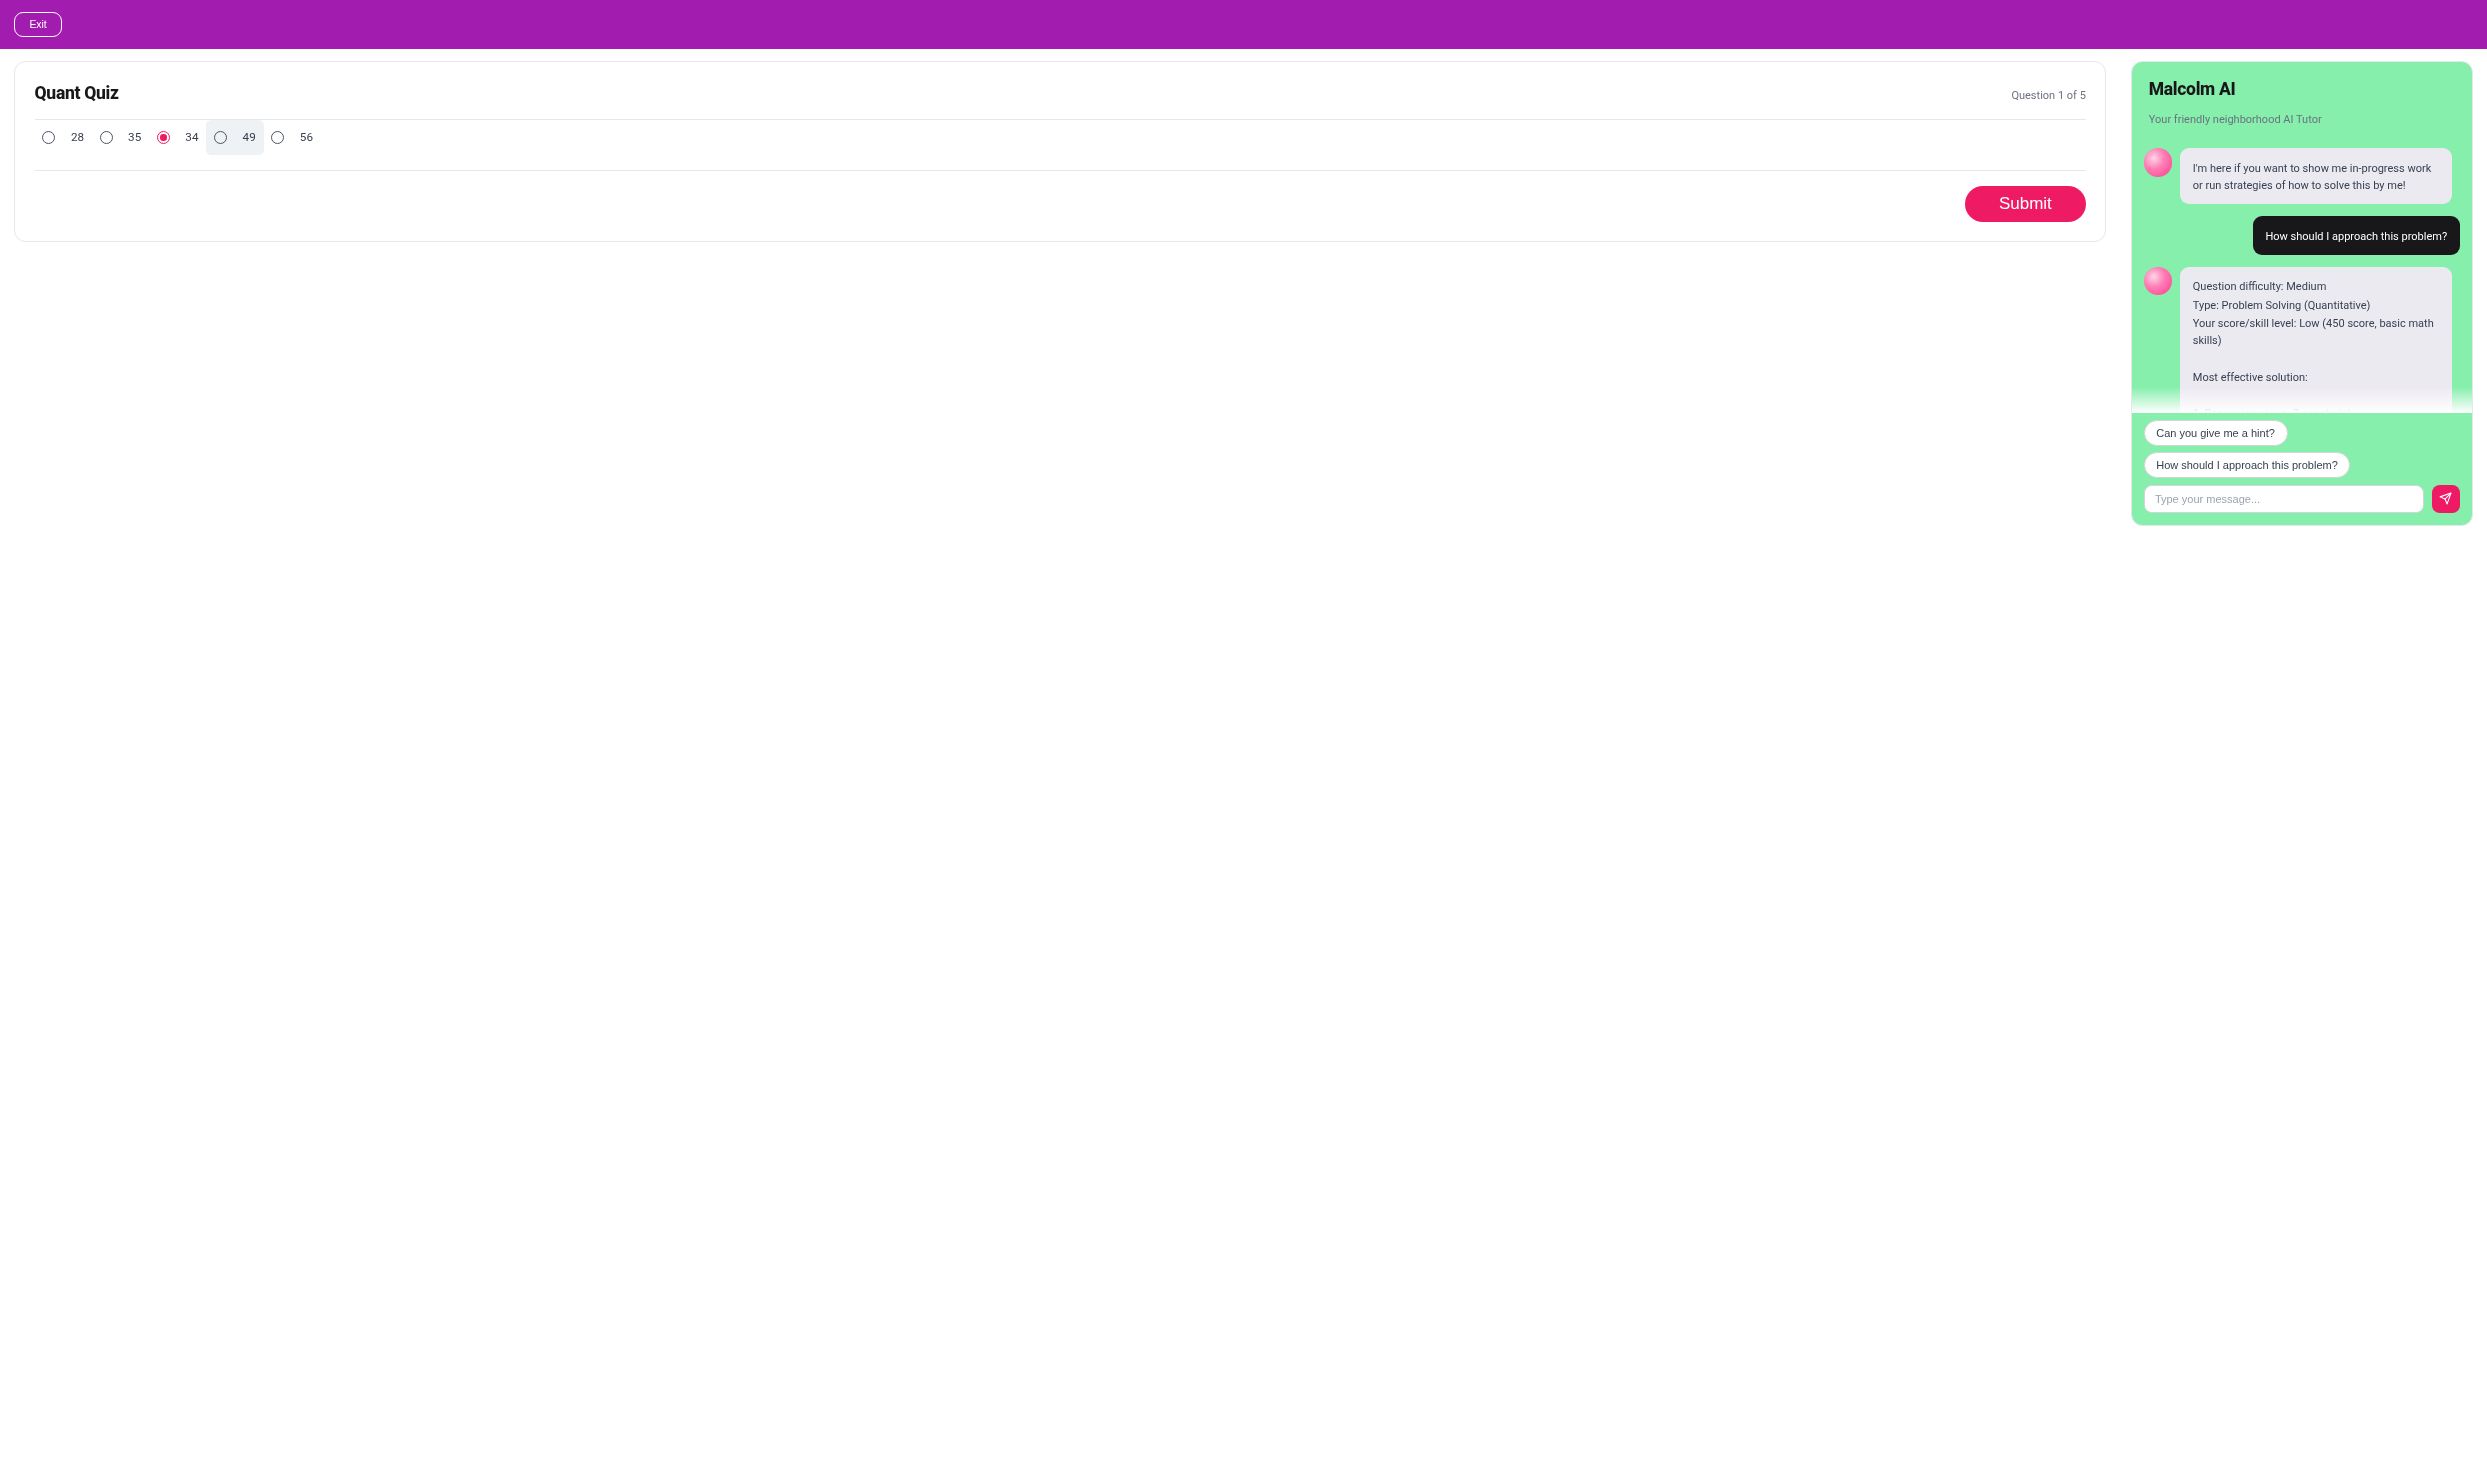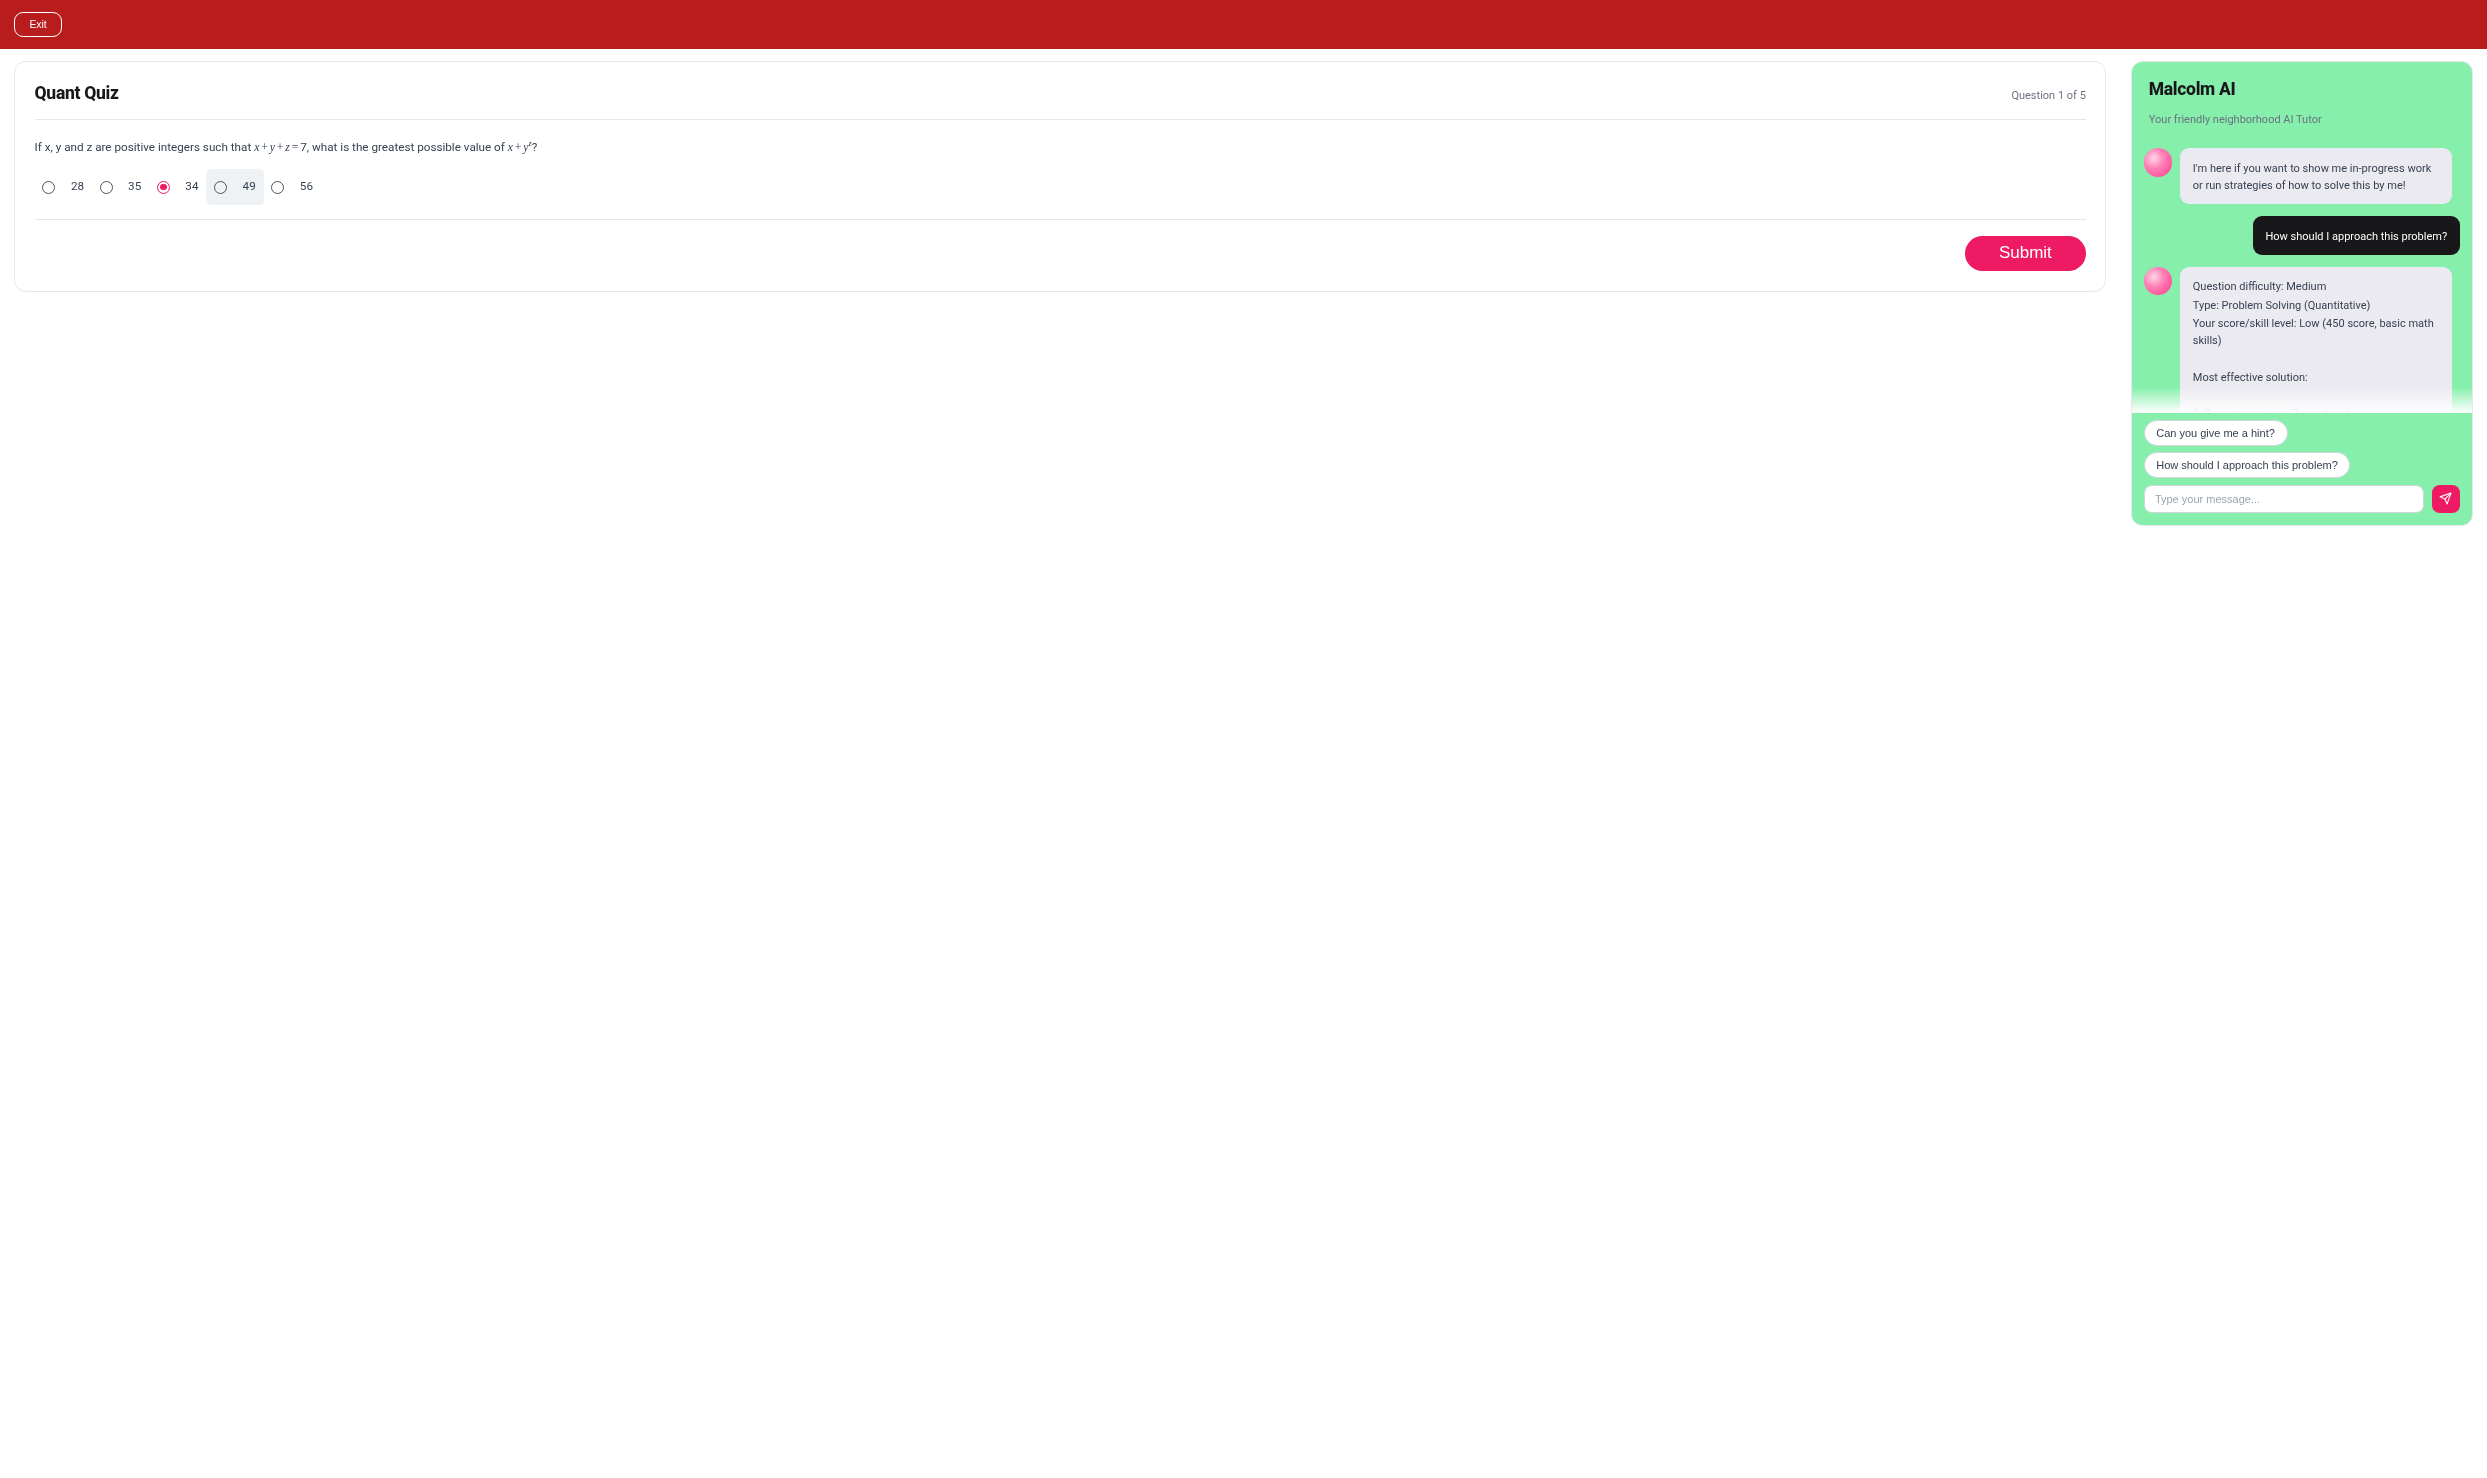--- a/index.html
+++ b/index.html
@@ -7,21 +7,21 @@
   body {
     font-family: -apple-system, BlinkMacSystemFont, "Segoe UI", Roboto, "Helvetica Neue", Arial, sans-serif;
     background: #fff;
     color: #18181b;
     font-size: 10.4px;
     line-height: 1.5;
   }
 
   
   .topbar {
-    background: #b91c1c;
+    background: #a21caf;
     height: 49px;
     display: flex;
     align-items: center;
     padding: 0 14.2px;
   }
   .exit-btn {
     border: 0.6px solid #fff;
     border-radius: 9px;
     background: transparent;
     color: #fff;
@@ -238,24 +238,20 @@
 </div>
 
 <div class="main">
 
   <section class="quiz-card">
     <div class="quiz-head">
       <h1 class="quiz-title">Quant Quiz</h1>
       <div class="quiz-progress">Question 1 of 5</div>
     </div>
 
-    <p class="question-text">
-      <span>If x, y and z are positive integers such that </span>
-      <span class="math">x<span class="op">+</span>y<span class="op">+</span>z<span class="op">=</span></span><span>7</span><span>, what is the greatest possible value of </span><span class="math">x<span class="op">+</span>y<sup>z</sup></span><span>?</span>
-    </p>
 
     <div class="options" id="options">
         <div class="option">
           <span class="radio-outer"></span>
           <span>28</span>
         </div>
         <div class="option">
           <span class="radio-outer"></span>
           <span>35</span>
         </div>

